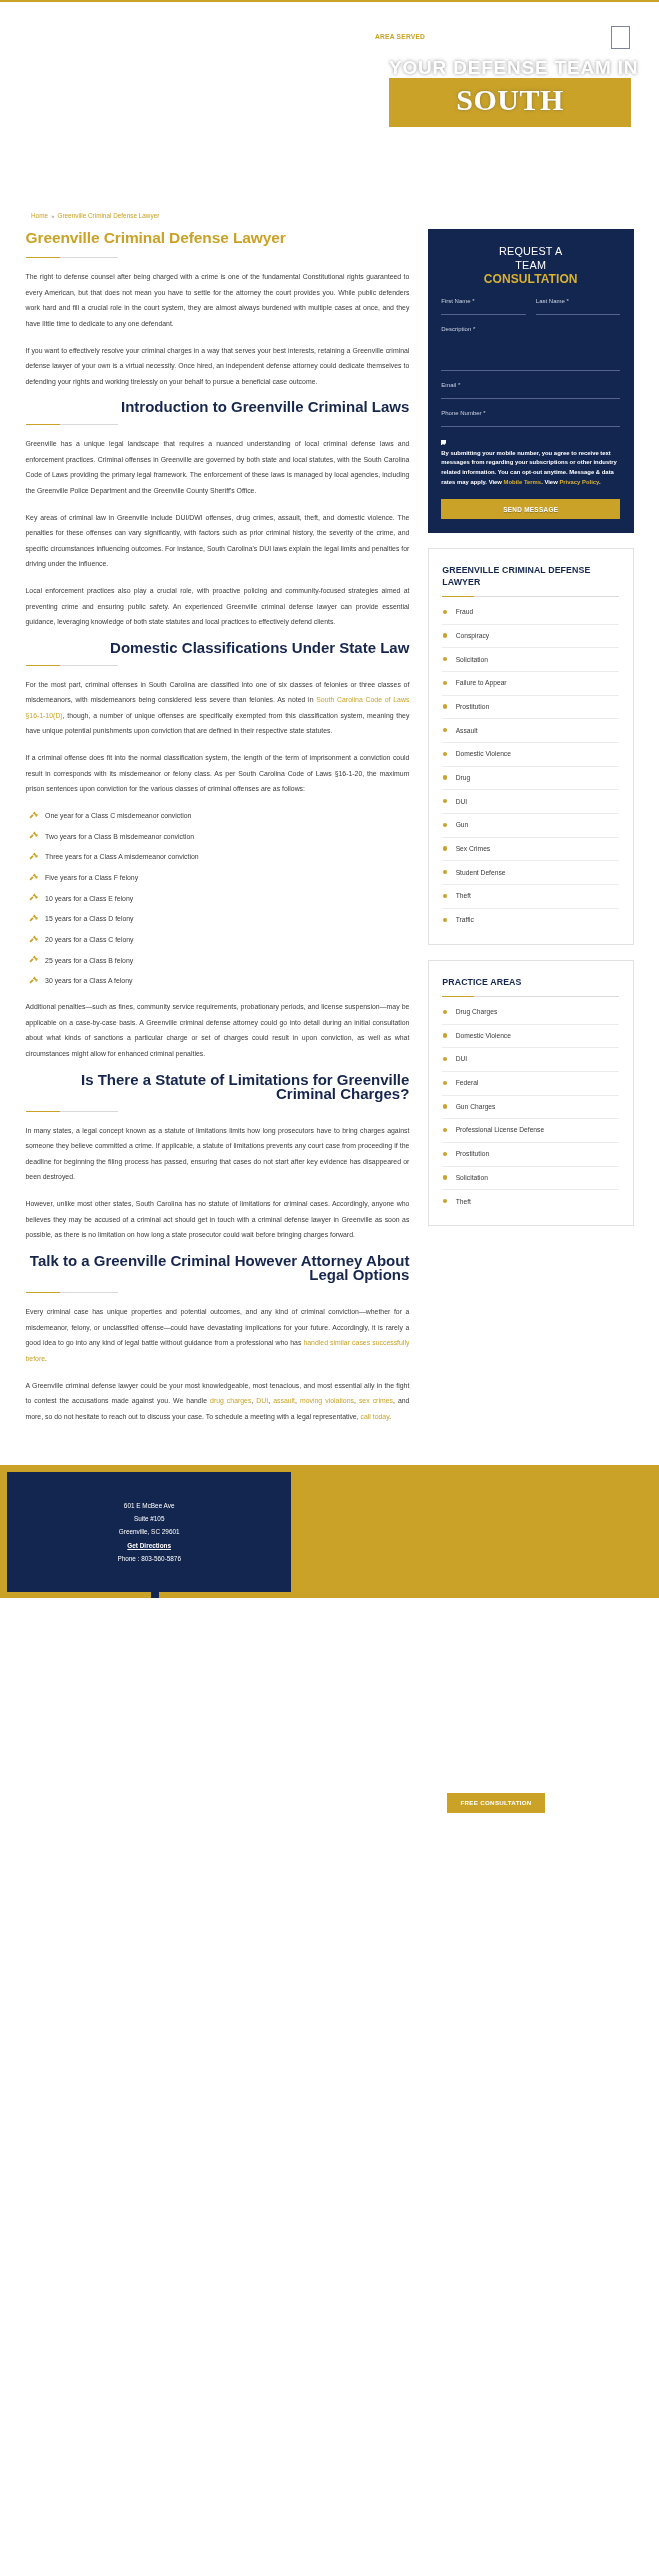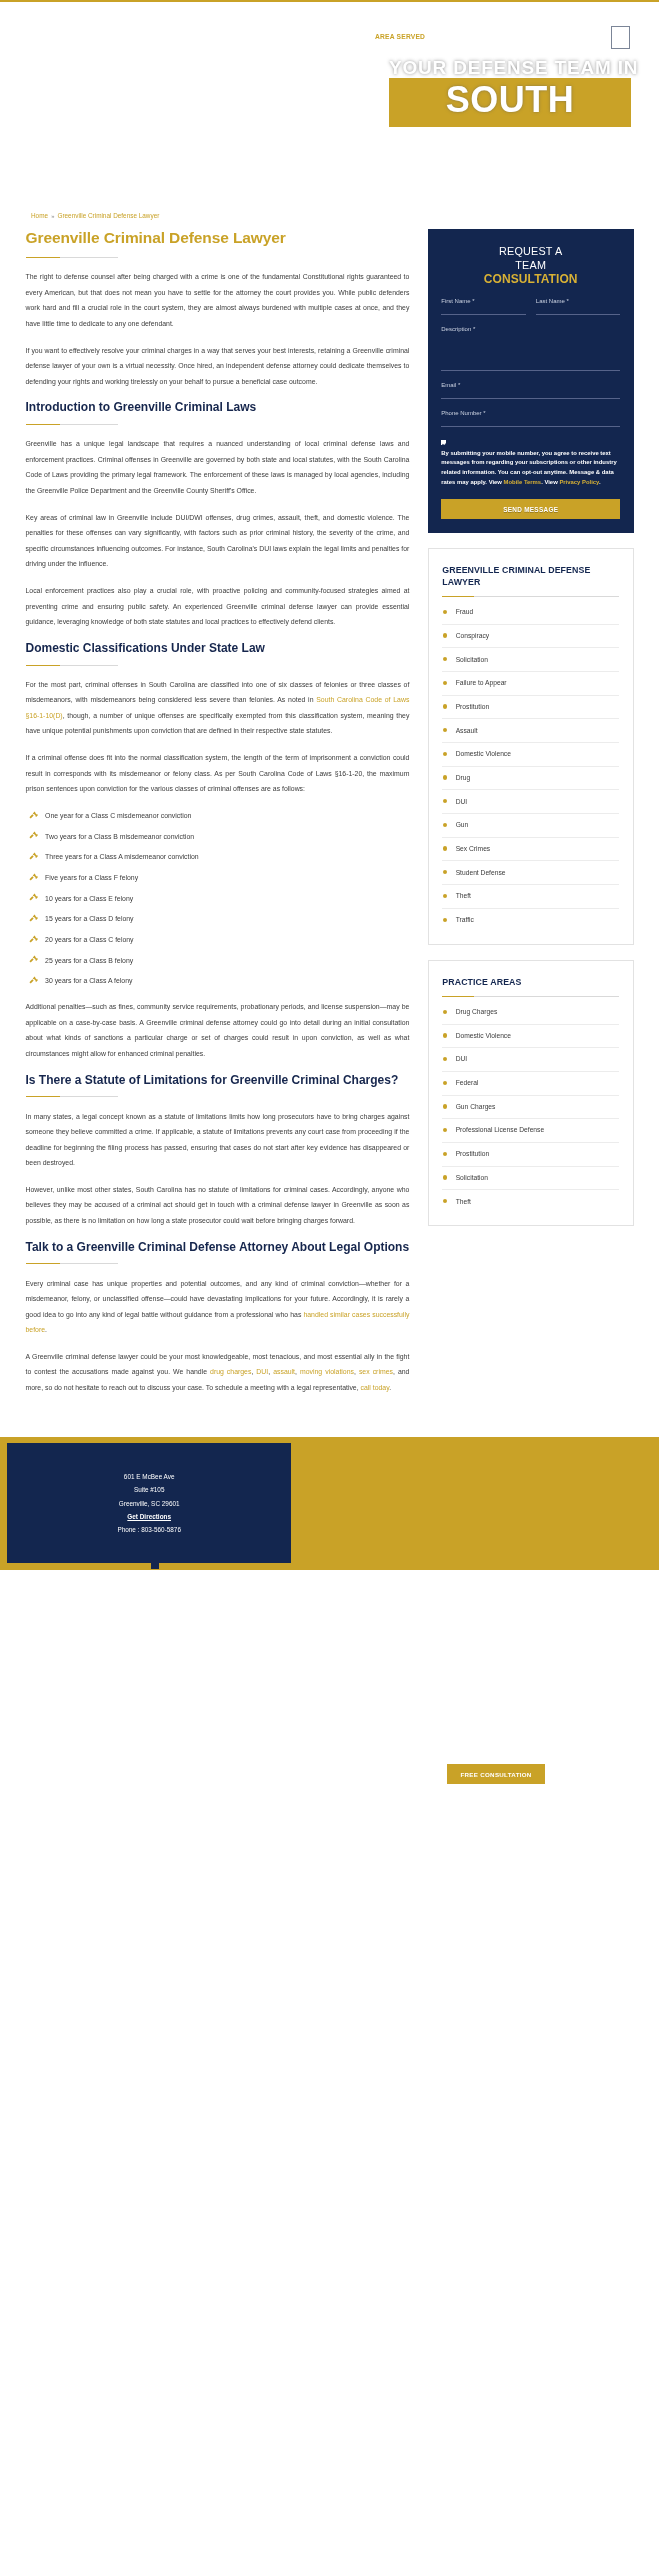--- a/index.html
+++ b/index.html
@@ -60,26 +60,27 @@
   .hero-state {
     position: absolute;
     left: 389px; top: 76px;
     width: 242px;
     background: #c9a227;
     padding: 7.2px 0 12.4px 0;
     text-align: center;
   }
   .hero-state span {
     display: block;
-    font-size: 36px;
+    font-size: 30px;
     line-height: 30px;
     font-weight: bold;
     color: #ffffff;
     letter-spacing: 0.5px;
     text-shadow: 0 0 3.1px rgba(90,90,90,.6);
+    font-family: Liberation Serif, serif;
   }
 
   
   .breadcrumb {
     padding: 12.4px 0 5.2px 31px;
     font-size: 6.4px;
     color: #c9a227;
   }
   .breadcrumb a { color: #c9a227; text-decoration: none; }
   .breadcrumb .sep { color: #8a8a8a; margin: 0 3.1px; font-size: 5.7px; }
@@ -120,25 +121,26 @@
     font-size: 6.9px;
     line-height: 15.5px;
     color: #3b3b3b;
     text-align: justify;
     margin: 0 0 11.3px 0;
   }
   p.body.last { margin-bottom: 4.1px; }
   a.inline { color: #c9a227; text-decoration: none; }
 
   h2.sec {
-    font-size: 12px;
+    font-size: 15px;
     line-height: 14.4px;
     color: #16264d;
     font-weight: bold;
     margin: 8.2px 0 0 0;
+    text-align: right;
   }
 
   
   ul.gavel-list { list-style: none; margin: 3.1px 0 10.3px 0; }
   ul.gavel-list li {
     position: relative;
     padding: 0 0 0 19.6px;
     font-size: 6.9px;
     line-height: 15.5px;
     color: #3b3b3b;
@@ -403,21 +405,21 @@
             </svg><span>30 years for a Class A felony</span></li>
         </ul>
 
       <p class="body">Additional penalties—such as fines, community service requirements, probationary periods, and license suspension—may be applicable on a case-by-case basis. A Greenville criminal defense attorney could go into detail during an initial consultation about what kinds of sanctions a particular charge or set of charges could result in upon conviction, as well as what circumstances might allow for enhanced criminal penalties.</p>
 
       <h2 class="sec">Is There a Statute of Limitations for Greenville Criminal Charges?</h2>
       <div class="rule"></div>
       <p class="body">In many states, a legal concept known as a statute of limitations limits how long prosecutors have to bring charges against someone they believe committed a crime. If applicable, a statute of limitations prevents any court case from proceeding if the deadline for beginning the filing process has passed, ensuring that cases do not start after key evidence has disappeared or been destroyed.</p>
       <p class="body">However, unlike most other states, South Carolina has no statute of limitations for criminal cases. Accordingly, anyone who believes they may be accused of a criminal act should get in touch with a criminal defense lawyer in Greenville as soon as possible, as there is no limitation on how long a state prosecutor could wait before bringing charges forward.</p>
 
-      <h2 class="sec">Talk to a Greenville Criminal Defense Attorney About Legal Options</h2>
+      <h2 class="sec">Talk to a Greenville Criminal However Attorney About Legal Options</h2>
       <div class="rule"></div>
       <p class="body"><span>Every criminal case has unique properties and potential outcomes, and any kind of criminal conviction—whether for a misdemeanor, felony, or unclassified offense—could have devastating implications for your future. Accordingly, it is rarely a good idea to go into any kind of legal battle without guidance from a professional who has </span><a class="inline" href="#">handled similar cases successfully before</a><span>.</span></p>
       <p class="body last"><span>A Greenville criminal defense lawyer could be your most knowledgeable, most tenacious, and most essential ally in the fight to contest the accusations made against you. We handle </span><a class="inline" href="#">drug charges</a><span>, </span><a class="inline" href="#">DUI</a><span>, </span><a class="inline" href="#">assault</a><span>, </span><a class="inline" href="#">moving violations</a><span>, </span><a class="inline" href="#">sex crimes</a><span>, and more, so do not hesitate to reach out to discuss your case. To schedule a meeting with a legal representative, </span><a class="inline" href="#">call today</a><span>.</span></p>
     </div>
 
     <div class="col-side">
 
       <div class="form-card">
         <div class="form-title">
           <span>REQUEST A</span><br>

